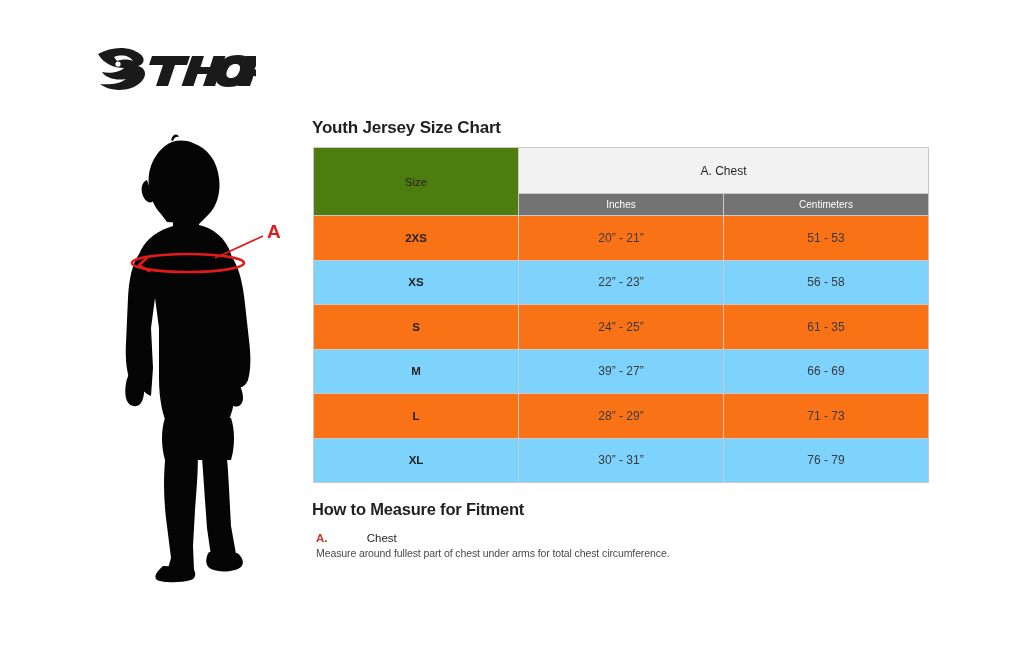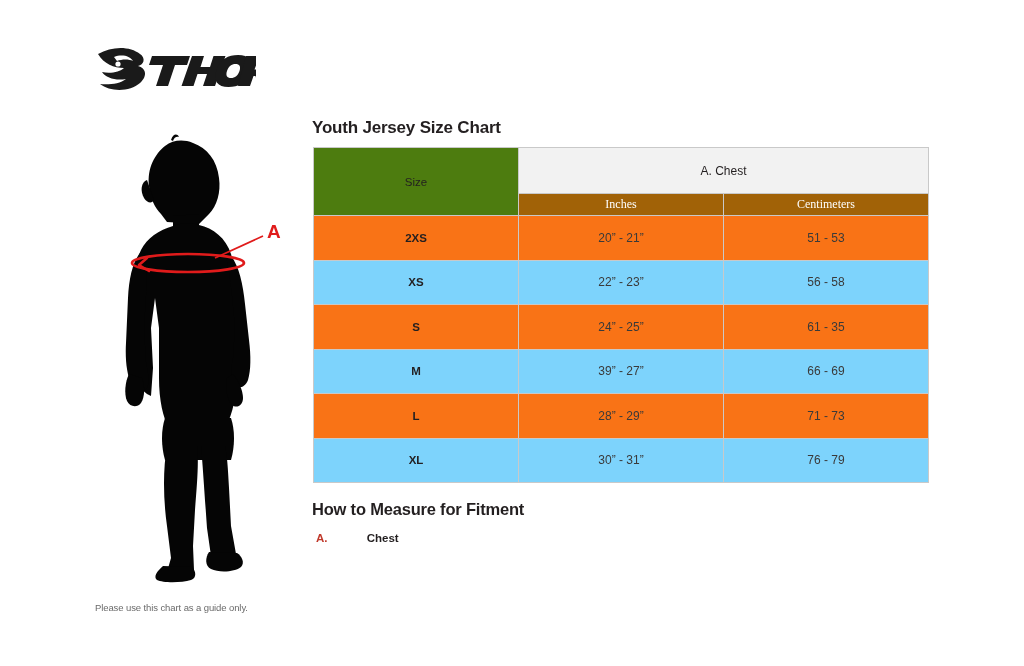--- a/index.html
+++ b/index.html
@@ -90,29 +90,28 @@
   }
   .th-group {
     height: 45px;
     background: #f2f2f2;
     font-weight: bold;
     font-size: 12px;
     color: #231f20;
   }
   .th-unit {
     height: 21px;
-    background: #a16207;
+    background: #737373;
     color: #ffffff;
     font-weight: bold;
-    font-size: 12px;
+    font-size: 10px;
     border-left: 1px solid #ffffff;
     border-right: 1px solid #ffffff;
     border-top: 1px solid #000000;
     border-bottom: 1px solid #000000;
-    font-family: Liberation Serif, serif;
   }
   .th-unit.first { border-left: 1px solid #c9c9c9; }
   .th-unit.last  { border-right: 1px solid #c9c9c9; }
 
   .size-table tbody td {
     height: 43.5px;
     color: #3a3a3a;
     font-size: 12px;
   }
   .size-table tbody td.cell-size {
@@ -129,21 +128,21 @@
     left: 316px;
     top: 532px;
     font-size: 11.5px;
   }
   .measure-item .label-letter {
     color: #c0392b;
     font-weight: bold;
   }
   .measure-item .label-name {
     color: #231f20;
-    font-weight: bold;
+    font-weight: normal;
     padding-left: 36px;
   }
   .measure-desc {
     position: absolute;
     left: 316px;
     top: 547px;
     font-size: 10.5px;
     color: #4a4a4a;
     letter-spacing: -0.1px;
   }
@@ -308,18 +307,18 @@
         <td>76 - 79</td>
       </tr>
     </tbody>
   </table>
 
   <div class="measure-title">How to Measure for Fitment</div>
 
   <div class="measure-item">
     <span class="label-letter">A. </span><span class="label-name">Chest</span>
   </div>
+  <div class="measure-desc">Measure around fullest part of chest under arms for total chest circumference.</div>
 
   <div class="footer">
-    <div>Please use this chart as a guide only.</div>
   </div>
 
 </div>
 
 </body></html>

